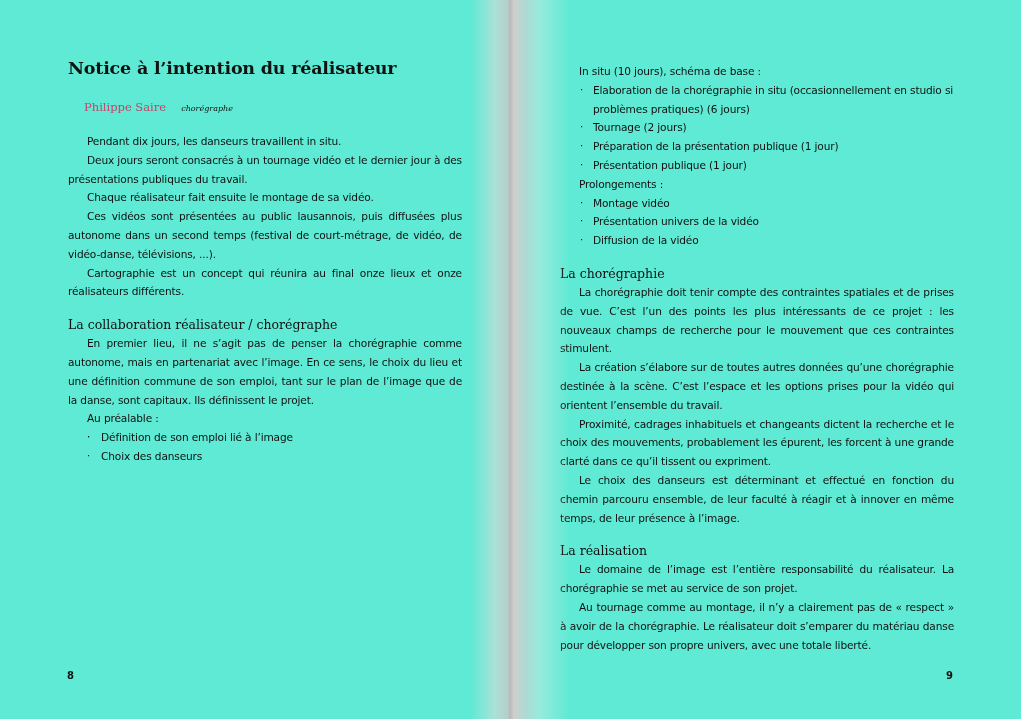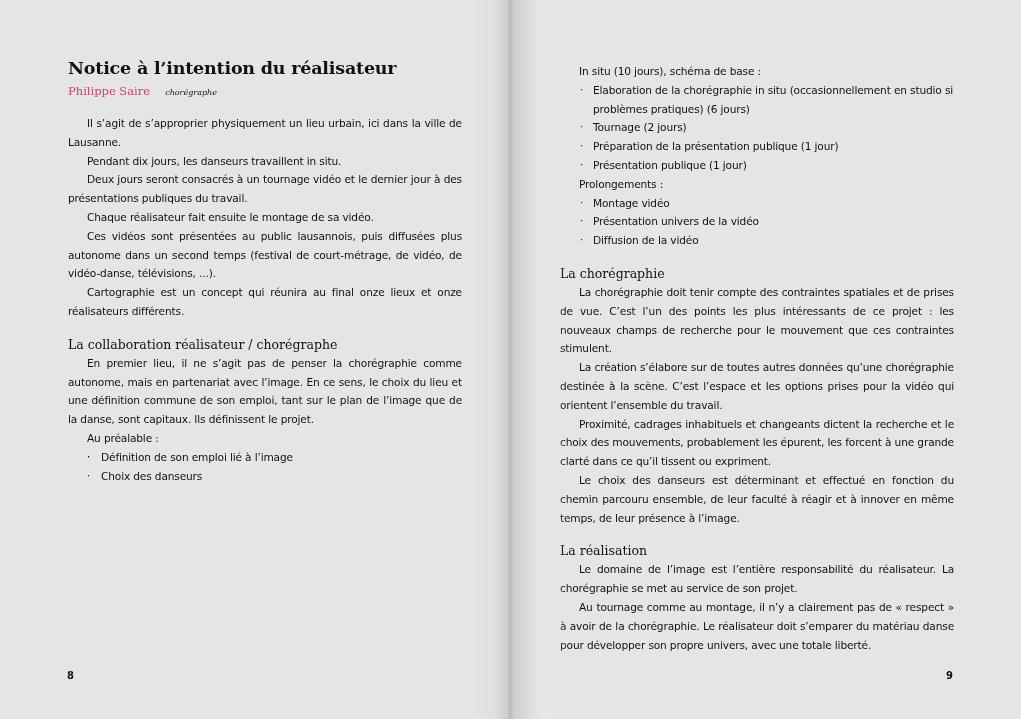--- a/index.html
+++ b/index.html
@@ -2,39 +2,39 @@
 <html><head>
   <meta charset="utf-8">
   <style>
     html, body { margin: 0; padding: 0; }
     body {
       width: 1021px; height: 719px; overflow: hidden; position: relative;
       background: #ffffff;
       font-family: "DejaVu Sans", sans-serif;
       color: #111;
     }
-    .page { position: absolute; top: 0; height: 719px; background: #e5e5e5; }
+    .page { position: absolute; top: 0; height: 719px; background: #5eead4; }
     .page-left { left: 0; width: 510px; }
     .page-right { left: 510px; width: 511px; border-right: 1px solid #ddd; }
     .spine {
       position: absolute; top: 0; left: 470px; width: 100px; height: 719px;
       background: linear-gradient(to right,
         rgba(255,255,255,0) 0%, rgba(220,220,220,0.6) 25%, rgba(200,200,200,0.85) 38%,
         #b8b8b8 40%, #cfcfcf 44%, rgba(210,210,210,0.7) 55%, rgba(235,235,235,0.4) 70%,
         rgba(255,255,255,0) 100%);
       pointer-events: none;
     }
     .content { position: absolute; }
     .left-content { left: 68px; top: 56px; width: 394px; }
     .right-content { left: 560px; top: 62px; width: 394px; }
     h1 {
       margin: 0; font-family: "DejaVu Serif", serif; font-weight: bold;
       font-size: 17.5px; line-height: 24px; color: #111; letter-spacing: -0.2px;
     }
-    .byline { margin: 0; height: 20px; line-height: 20px; }
+    .byline { margin: 16px; height: 20px; line-height: 20px; }
     .author { font-family: "DejaVu Serif", serif; font-size: 11.5px; color: #c8426a; }
     .role { font-family: "DejaVu Serif", serif; font-style: italic; font-size: 8px; margin-left: 10px; color: #111; }
     p, li, .plain {
       font-size: 10.6px; line-height: 18.8px; margin: 0; color: #111;
       text-align: justify;
       letter-spacing: -0.15px;
     }
     .indent { text-indent: 19px; }
     .gap-top { margin-top: 14px; }
     h2 {
@@ -57,21 +57,20 @@
 
 <div class="page page-left">
   <div class="content left-content">
     <h1>Notice à l’intention du réalisateur</h1>
     <div class="byline">
       <span class="author">Philippe Saire</span>
       <span class="role">chorégraphe</span>
     </div>
 
     <div class="gap-top">
-      <p class="indent">Il s’agit de s’approprier physiquement un lieu urbain, ici dans la ville de Lausanne.</p>
       <p class="indent">Pendant dix jours, les danseurs travaillent in situ.</p>
       <p class="indent">Deux jours seront consacrés à un tournage vidéo et le dernier jour à des présentations publiques du travail.</p>
       <p class="indent">Chaque réalisateur fait ensuite le montage de sa vidéo.</p>
       <p class="indent">Ces vidéos sont présentées au public lausannois, puis diffusées plus autonome dans un second temps (festival de court-métrage, de vidéo, de vidéo-danse, télévisions, ...).</p>
       <p class="indent">Cartographie est un concept qui réunira au final onze lieux et onze réalisateurs différents.</p>
     </div>
 
     <div class="section">
       <h2>La collaboration réalisateur / chorégraphe</h2>
       <p class="indent">En premier lieu, il ne s’agit pas de penser la chorégraphie comme autonome, mais en partenariat avec l’image. En ce sens, le choix du lieu et une définition commune de son emploi, tant sur le plan de l’image que de la danse, sont capitaux. Ils définissent le projet.</p>

